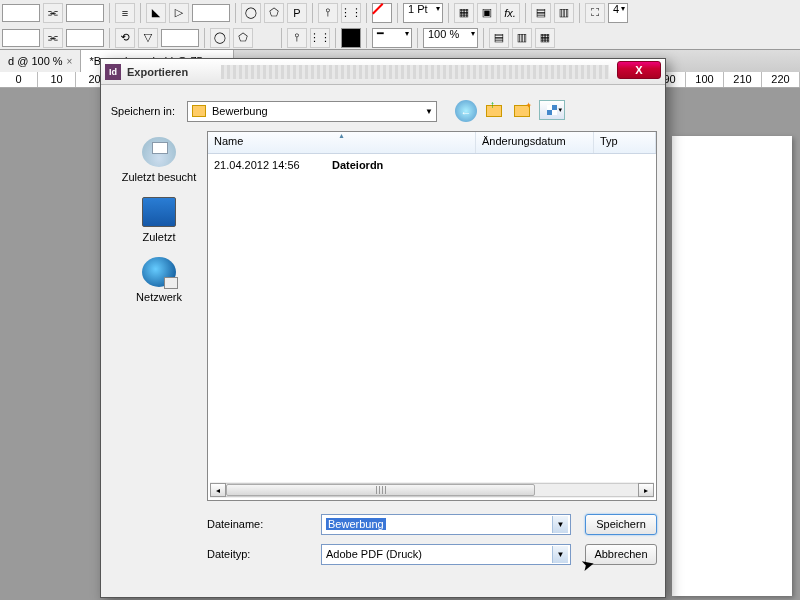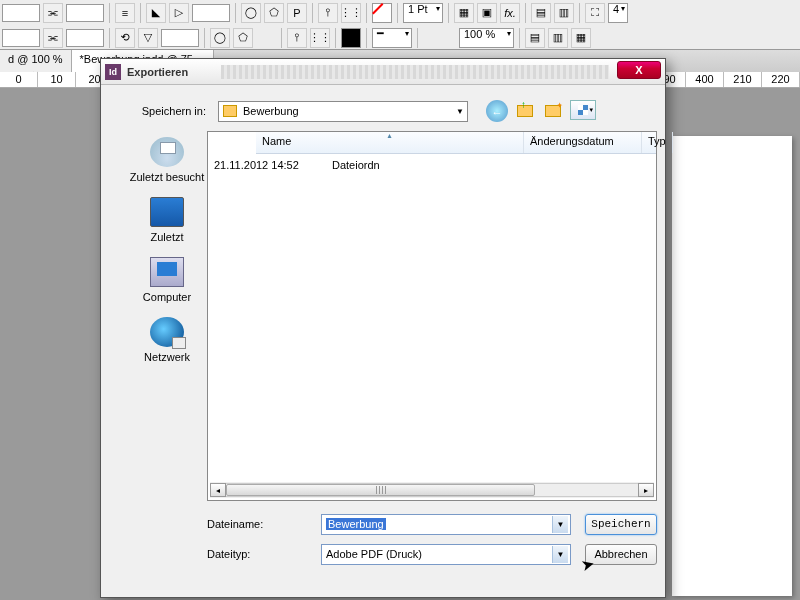--- a/index.html
+++ b/index.html
@@ -11,25 +11,25 @@
 .toolbar-row2 { position: absolute; top: 25px; left: 0; right: 0; height: 25px; display: flex; align-items: center; padding: 2px; gap: 3px; }
 .tb-input { width: 38px; height: 18px; border: 1px solid #999; background: #fff; }
 .tb-btn { width: 20px; height: 20px; border: 1px solid #ccc; background: #f0f0f0; display:flex;align-items:center;justify-content:center; }
 .tb-sep { width: 1px; height: 20px; background: #bbb; margin: 0 2px; }
 .tb-swatch-red { width:20px;height:20px;background:#fff;border:1px solid #999;position:relative;}
 .tb-swatch-red::after{content:"";position:absolute;inset:2px;border-top:2px solid red;transform:rotate(-45deg);transform-origin:center;}
 .tb-swatch-black { width:20px;height:20px;background:#000;border:1px solid #999;}
 .tb-dropdown { height: 20px; border:1px solid #999; background:#fff; padding:0 14px 8px 4px; display:flex;align-items:center;position:relative;}
 .tb-dropdown::after{content:"▾";position:absolute;right:2px;font-size:8px;}
 .tb-stroke-n { width:40px; }
-.tb-pct { width:55px;margin-left:36px; }
+.tb-pct { width:55px; }
 
 
 .tabbar { position: absolute; top: 50px; left: 0; right: 0; height: 22px; background: linear-gradient(#ddd,#ccc); display:flex; }
-.tab { padding: 3px 8px; background: #eee; border-right: 1px solid #aaa; display:flex;align-items:center;gap:4px;flex-direction:column;}
+.tab { padding: 3px 8px; background: #eee; border-right: 1px solid #aaa; display:flex;align-items:center;gap:4px;}
 .tab.active { background: #fff; }
 .tab .x { font-size:10px; color:#666; }
 
 
 .ruler { position:absolute; top:72px; left:0; right:0; height:16px; background:#fff; border-bottom:1px solid #aaa; font-size:9px; display:flex; overflow:hidden;}
 .ruler-tick { width:38px; border-right:1px solid #bbb; text-align:center; padding-top:1px; flex-shrink:0;}
 
 
 .page { position:absolute; top:136px; left:672px; width:120px; height:460px; background:#fff; box-shadow:2px 2px 5px rgba(0,0,0,.3); }
 
@@ -37,80 +37,80 @@
 .dialog { position:absolute; top:58px; left:100px; width:566px; height:540px; background:#f0f0f0; border:1px solid #555; box-shadow:4px 4px 12px rgba(0,0,0,.4); }
 .titlebar { height:26px; background:linear-gradient(#fff,#e8e8e8); display:flex; align-items:center; padding:0 4px; border-bottom:1px solid #bbb; position:relative;}
 .titlebar-icon { width:16px;height:16px;background:#6a3a6a;display:flex;align-items:center;justify-content:center;color:#fff;font-size:9px;font-weight:bold;margin-right:6px;}
 .titlebar-title { color:#333;font-weight:bold; }
 .titlebar-close { position:absolute; right:4px; top:2px; width:44px; height:18px; background:linear-gradient(#e07,#c03 40%,#a02); border:1px solid #802; border-radius:3px; display:flex;align-items:center;justify-content:center;color:#fff;font-weight:bold;}
 .titlebar-hatch { position:absolute; left:120px; right:56px; top:6px; height:14px; background:repeating-linear-gradient(90deg,#d8d8d8 0,#d8d8d8 3px,#e8e8e8 3px,#e8e8e8 6px); }
 
 .dlg-body { position:absolute; top:26px; left:0; right:0; bottom:0; }
 
 .savein-row { position:absolute; top:14px; left:0; right:8px; height:24px; display:flex; align-items:center; }
-.savein-label { width:117px; text-align:right; padding-right:12px; }
+.savein-label { width:86px; text-align:right; padding-right:12px; }
 .savein-combo { flex:0 0 250px; height:21px; border:1px solid #8a8a8a; background:#fff; display:flex;align-items:center; padding:0 4px; position:relative;}
 .savein-combo .folder { width:14px;height:12px;background:#fc6;margin-right:6px;border:1px solid #c90;}
 .savein-combo .dd { position:absolute; right:3px; font-size:8px;}
 .savein-toolbtns { display:flex; gap:6px; margin-left:18px; }
 .nav-btn { width:22px;height:22px;display:flex;align-items:center;justify-content:center;}
 .nav-back { background:radial-gradient(circle,#aef,#59c); border-radius:50%; color:#fff;font-weight:bold;}
 .nav-up .folder-up { width:16px;height:12px;background:#fc6;border:1px solid #c90;position:relative;}
 .nav-up .folder-up::after{content:"↑";position:absolute;left:3px;top:-7px;color:#0a0;font-size:10px;font-weight:bold;}
 .nav-new .folder-new { width:16px;height:12px;background:#fc6;border:1px solid #c90;position:relative;}
 .nav-new .folder-new::after{content:"✦";position:absolute;right:-3px;top:-5px;color:#e80;font-size:8px;}
 .nav-view { width:26px;height:20px;background:linear-gradient(#fff,#dde6f4);border:1px solid #8bb;display:flex;align-items:center;justify-content:center;position:relative;}
 .nav-view .grid { width:10px;height:10px;background:conic-gradient(#48c 25%,#fff 0 50%,#48c 0 75%,#fff 0);}
 .nav-view::after{content:"▾";position:absolute;right:2px;font-size:7px;}
 
 
-.places { position:absolute; top:46px; left:16px; width:100px; bottom:96px; display:flex; flex-direction:column; align-items:center; }
+.places { position:absolute; top:46px; left:8px; width:100px; bottom:96px; display:flex; flex-direction:column; align-items:center; }
 .place { width:100%; text-align:center; padding:6px 0 8px; cursor:pointer;}
 .place-icon { width:34px; height:30px; margin:0 auto 4px; display:flex;align-items:center;justify-content:center;}
 .icn-recent { background:radial-gradient(ellipse at 50% 70%,#cde,#9bc); border-radius:50%; position:relative;}
 .icn-recent::after{content:"";position:absolute;width:14px;height:10px;background:#fff;top:5px;left:10px;border:1px solid #89a;}
 .icn-desktop { background:linear-gradient(#2a7dd4,#1558a8); border:1px solid #555; border-radius:2px;}
 .icn-lib { background:#fc6; border:1px solid #c90; position:relative;}
 .icn-lib::before{content:"";position:absolute;inset:4px 3px 3px;background:linear-gradient(#6cf,#4ae);}
 .icn-computer { background:linear-gradient(#dde,#aac); border:1px solid #668; position:relative;}
 .icn-computer::after{content:"";position:absolute;left:6px;top:4px;width:20px;height:14px;background:#2a7dd4;}
 .icn-network { background:radial-gradient(circle at 40% 40%,#6cf,#048); border-radius:50%; position:relative;}
 .icn-network::after{content:"";position:absolute;width:12px;height:10px;background:#eee;border:1px solid #888;right:-2px;bottom:-2px;}
 
 
 .filelist { position:absolute; top:46px; left:106px; right:8px; bottom:96px; border:1px solid #888; background:#fff;}
-.fl-header { height:22px; background:linear-gradient(#fbfdff,#eaf2fb); display:flex; border-bottom:1px solid #cbd6e4;margin-left:48px;}
+.fl-header { height:22px; background:linear-gradient(#fbfdff,#eaf2fb); display:flex; border-bottom:1px solid #cbd6e4;}
 .fl-col { padding:3px 6px; border-right:1px solid #dbe3ec;}
 .fl-col.name { flex:0 0 268px; position:relative;}
 .fl-col.date { flex:0 0 118px;}
 .fl-col.type { flex:1;}
 .sort-arrow { position:absolute; left:50%; top:-1px; font-size:8px; color:#58a; transform:translateX(-50%);}
 .fl-row { height:22px; display:flex; align-items:center;}
 .fl-cell { padding:0 6px;}
 .fl-cell.name { flex:0 0 268px; display:flex;align-items:center;gap:6px;}
 .fl-cell.date { flex:0 0 118px;}
-.fl-cell.type { flex:1;}
+.fl-cell.type { flex:1;font-weight:bold;}
 .folder-icon { width:16px;height:13px;background:#fc6;border:1px solid #c90;}
 
 
 .fl-scroll { position:absolute; left:2px; right:2px; bottom:2px; height:16px; background:#f0f0f0; display:flex;align-items:center;}
 .fl-scroll .arrow { width:16px;height:14px;background:linear-gradient(#fff,#ddd);border:1px solid #999;display:flex;align-items:center;justify-content:center;font-size:8px;}
 .fl-scroll .track { flex:1; height:14px; background:#eee; position:relative; border-top:1px solid #ccc;border-bottom:1px solid #ccc;}
 .fl-scroll .thumb { position:absolute; left:0; top:0; bottom:0; width:75%; background:linear-gradient(#f6f6f6,#d9d9d9); border:1px solid #aaa; border-radius:2px; display:flex;align-items:center;justify-content:center;}
 .fl-scroll .grip { width:10px;height:8px;background:repeating-linear-gradient(90deg,#999 0,#999 1px,transparent 1px,transparent 3px);}
 
 
 .bottom { position:absolute; left:106px; right:8px; bottom:10px; height:76px;}
 .brow { display:flex; align-items:center; height:26px; margin-bottom:4px;}
 .blabel { width:114px; }
 .bcombo { flex:0 0 250px; height:21px; border:1px solid #7a9ac7; background:#fff; display:flex;align-items:center;position:relative; padding:0 4px;}
 .bcombo .dd { position:absolute; right:2px; width:16px; height:17px; background:linear-gradient(#eef4fb,#c9dbef); border-left:1px solid #a8c1de; display:flex;align-items:center;justify-content:center;font-size:8px;}
 .bcombo.sel .val { background:#3a76d7; color:#fff; padding:0 2px;}
 .action-btn { width:72px; height:21px; margin-left:auto; background:linear-gradient(#fdfdfd,#e7e7e7); border:1px solid #8a8a8a; border-radius:3px; display:flex;align-items:center;justify-content:center;}
-.action-btn.primary { border:1px solid #4a90d9; box-shadow:0 0 2px #6ab0f3;font-family:Liberation Mono, monospace;}
+.action-btn.primary { border:1px solid #4a90d9; box-shadow:0 0 2px #6ab0f3;}
 
 .cursor { position:absolute; left:581px; top:555px; font-size:16px; color:#000; pointer-events:none; transform:rotate(-15deg);}
 </style>
 </head>
 <body>
 
 <div class="toolbar-bg">
   <div class="toolbar-row1">
     <input class="tb-input" style="">
     <div class="tb-btn">⫘</div>
@@ -196,21 +196,21 @@
   <div class="ruler-tick">20</div>
   <div class="ruler-tick">30</div>
   <div class="ruler-tick">40</div>
   <div class="ruler-tick">50</div>
   <div class="ruler-tick">60</div>
   <div class="ruler-tick">70</div>
   <div class="ruler-tick">80</div>
   <div style="flex:1"></div>
   <div class="ruler-tick">180</div>
   <div class="ruler-tick">190</div>
-  <div class="ruler-tick">400</div>
+  <div class="ruler-tick">100</div>
   <div class="ruler-tick">210</div>
   <div class="ruler-tick">220</div>
 </div>
 
 <div class="page"></div>
 
 <div class="dialog">
   <div class="titlebar">
     <div class="titlebar-icon">Id</div>
     <span class="titlebar-title">Exportieren</span>
@@ -243,37 +243,33 @@
     <div class="places">
       <div class="place">
           <div class="place-icon icn-recent"></div>
           <div>Zuletzt besucht</div>
         </div>
       <div class="place">
           <div class="place-icon icn-desktop"></div>
           <div>Zuletzt</div>
         </div>
       <div class="place">
-          <div class="place-icon icn-computer"></div>
-          <div>Computer</div>
-        </div>
-      <div class="place">
           <div class="place-icon icn-network"></div>
           <div>Netzwerk</div>
         </div>
     </div>
 
     <div class="filelist">
       <div class="fl-header">
         <div class="fl-col name"><span>Name</span><span class="sort-arrow">▴</span></div>
         <div class="fl-col date">Änderungsdatum</div>
         <div class="fl-col type">Typ</div>
       </div>
       <div class="fl-row">
-        <div class="fl-cell date">21.11.2012 14:52</div>
+        <div class="fl-cell date">21.04.2012 14:56</div>
         <div class="fl-cell type">Dateiordn</div>
       </div>
       <div class="fl-scroll">
         <div class="arrow">◂</div>
         <div class="track">
             <div class="thumb">
               <div class="grip"></div>
             </div>
           </div>
         <div class="arrow">▸</div>

